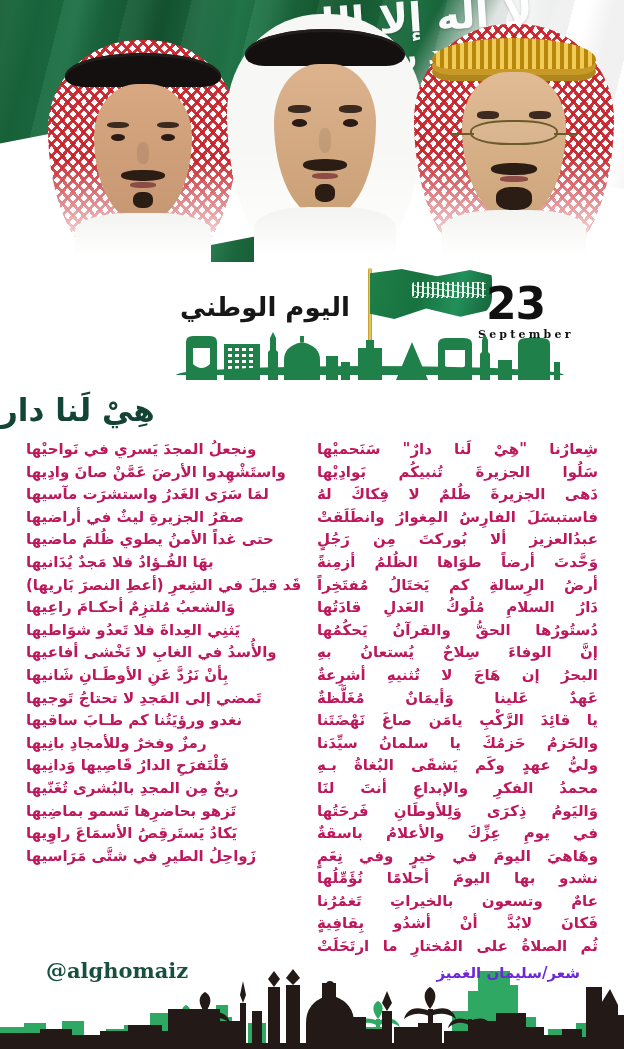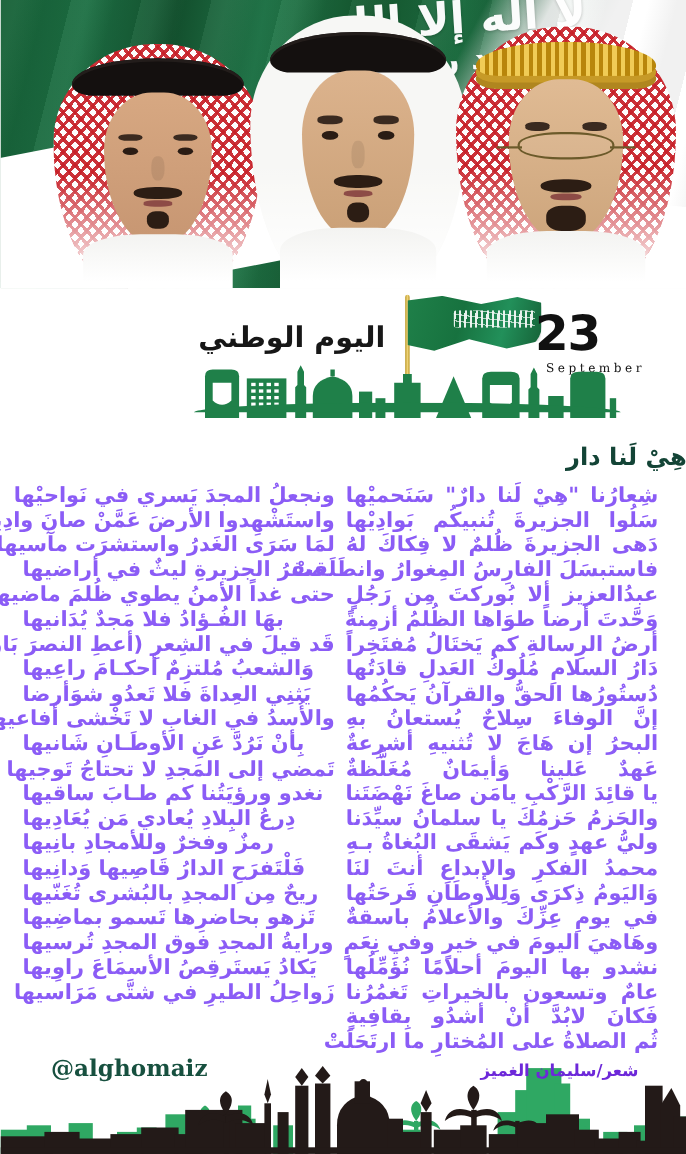--- a/index.html
+++ b/index.html
@@ -235,48 +235,49 @@
     left: 306px; top: 18px;
     font-size: 44px;
     font-weight: 900;
     color: #111111;
     letter-spacing: -1px;
     font-family: "DejaVu Sans", sans-serif;
     line-height: 1;
   }
   .logo-sept {
     position: absolute;
-    left: 316px; top: 64px;
+    left: 298px; top: 64px;
     font-size: 11px;
     letter-spacing: 3.2px;
     color: #111111;
     font-family: "DejaVu Serif", serif;
+    font-weight: bold;
   }
   .skyline-logo {
     position: absolute;
     left: 0; bottom: 6px;
     width: 380px; height: 58px;
   }
   .logo-arc {
     position: absolute;
     left: -4px; bottom: 0;
     width: 388px; height: 18px;
     border-radius: 50%;
     border-top: 9px solid #1f8049;
     border-bottom: 0;
   }
 
   
   .poem-title {
-    text-align: right;
-    font-size: 22px;
+    text-align: left;
+    font-size: 31px;
     font-weight: 700;
     color: #134436;
     letter-spacing: 1px;
-    margin: 14px 0 10px;
+    margin: 2px 0 10px;
     direction: rtl;
     font-family: "DejaVu Sans", sans-serif;
   }
 
   
   .poem {
     position: relative;
     width: 624px;
     padding: 0 26px;
     display: flex;
@@ -284,23 +285,23 @@
     justify-content: space-between;
     gap: 10px;
     direction: rtl;
   }
   .poem-col {
     width: 284px;
     display: flex;
     flex-direction: column;
   }
   .verse {
-    font-size: 19px;
+    font-size: 15px;
     line-height: 22.6px;
-    color: #8b5cf6;
+    color: #be185d;
     font-weight: 700;
     white-space: nowrap;
     text-align: justify;
     text-align-last: justify;
     direction: rtl;
     font-family: "DejaVu Sans", sans-serif;
     letter-spacing: 0;
   }
   .col-left .verse { text-align: left; text-align-last: left; }
 
@@ -515,31 +516,29 @@
 
     <div class="poem-col col-left">
       <div class="verse">ونجعلُ المجدَ يَسري في نَواحيْها</div>
       <div class="verse">واستَشْهِدوا الأرضَ عَمَّنْ صانَ وادِيها</div>
       <div class="verse">لمَا سَرَى الغَدرُ واستشرَت مآسيها</div>
       <div class="verse">صقرُ الجزيرةِ ليثٌ في أراضيها</div>
       <div class="verse">حتى غداً الأمنُ يطوي ظُلمَ ماضيها</div>
       <div class="verse">بهَا الفُـؤادُ فلا مَجدٌ يُدَانيها</div>
       <div class="verse">قَد قيلَ في الشِعرِ (أعطِ النصرَ بَاريها)</div>
       <div class="verse">وَالشعبُ مُلتزِمٌ أحكـامَ راعِيها</div>
-      <div class="verse">يَثنِي العِداةَ فلا تَعدُو شوَأرضا</div>
+      <div class="verse">يَثنِي العِداةَ فلا تَعدُو شوَاطيها</div>
       <div class="verse">والأُسدُ في الغابِ لا تَخْشى أفاعيها</div>
       <div class="verse">بِأنْ نَرُدَّ عَنِ الأوطَـانِ شَانيها</div>
       <div class="verse">تَمضي إلى المَجدِ لا تحتاجُ تَوجيها</div>
       <div class="verse">نغدو ورؤيَتُنا كم طـابَ ساقيها</div>
-      <div class="verse">دِرعُ البِلادِ يُعادي مَن يُعَادِيها</div>
       <div class="verse">رمزٌ وفخرٌ وللأمجادِ بانِيها</div>
       <div class="verse">فَلْتَفرَحِ الدارُ قَاصِيها وَدانِيها</div>
       <div class="verse">ريحٌ مِن المجدِ بالبُشرى تُغَنّيها</div>
       <div class="verse">تَزهو بحاضرِها تَسمو بماضِيها</div>
-      <div class="verse">ورايةُ المجدِ فوق المجدِ تُرسيها</div>
       <div class="verse">يَكادُ يَستَرقِصُ الأسمَاعَ راوِيها</div>
       <div class="verse">زَواحِلُ الطيرِ في شتَّى مَرَاسيها</div>
     </div>
   </div>
 
   <div class="credit">
     <div class="credit-poet">شعر/سليمان الغميز</div>
     <div class="credit-handle">@alghomaiz</div>
   </div>
 

